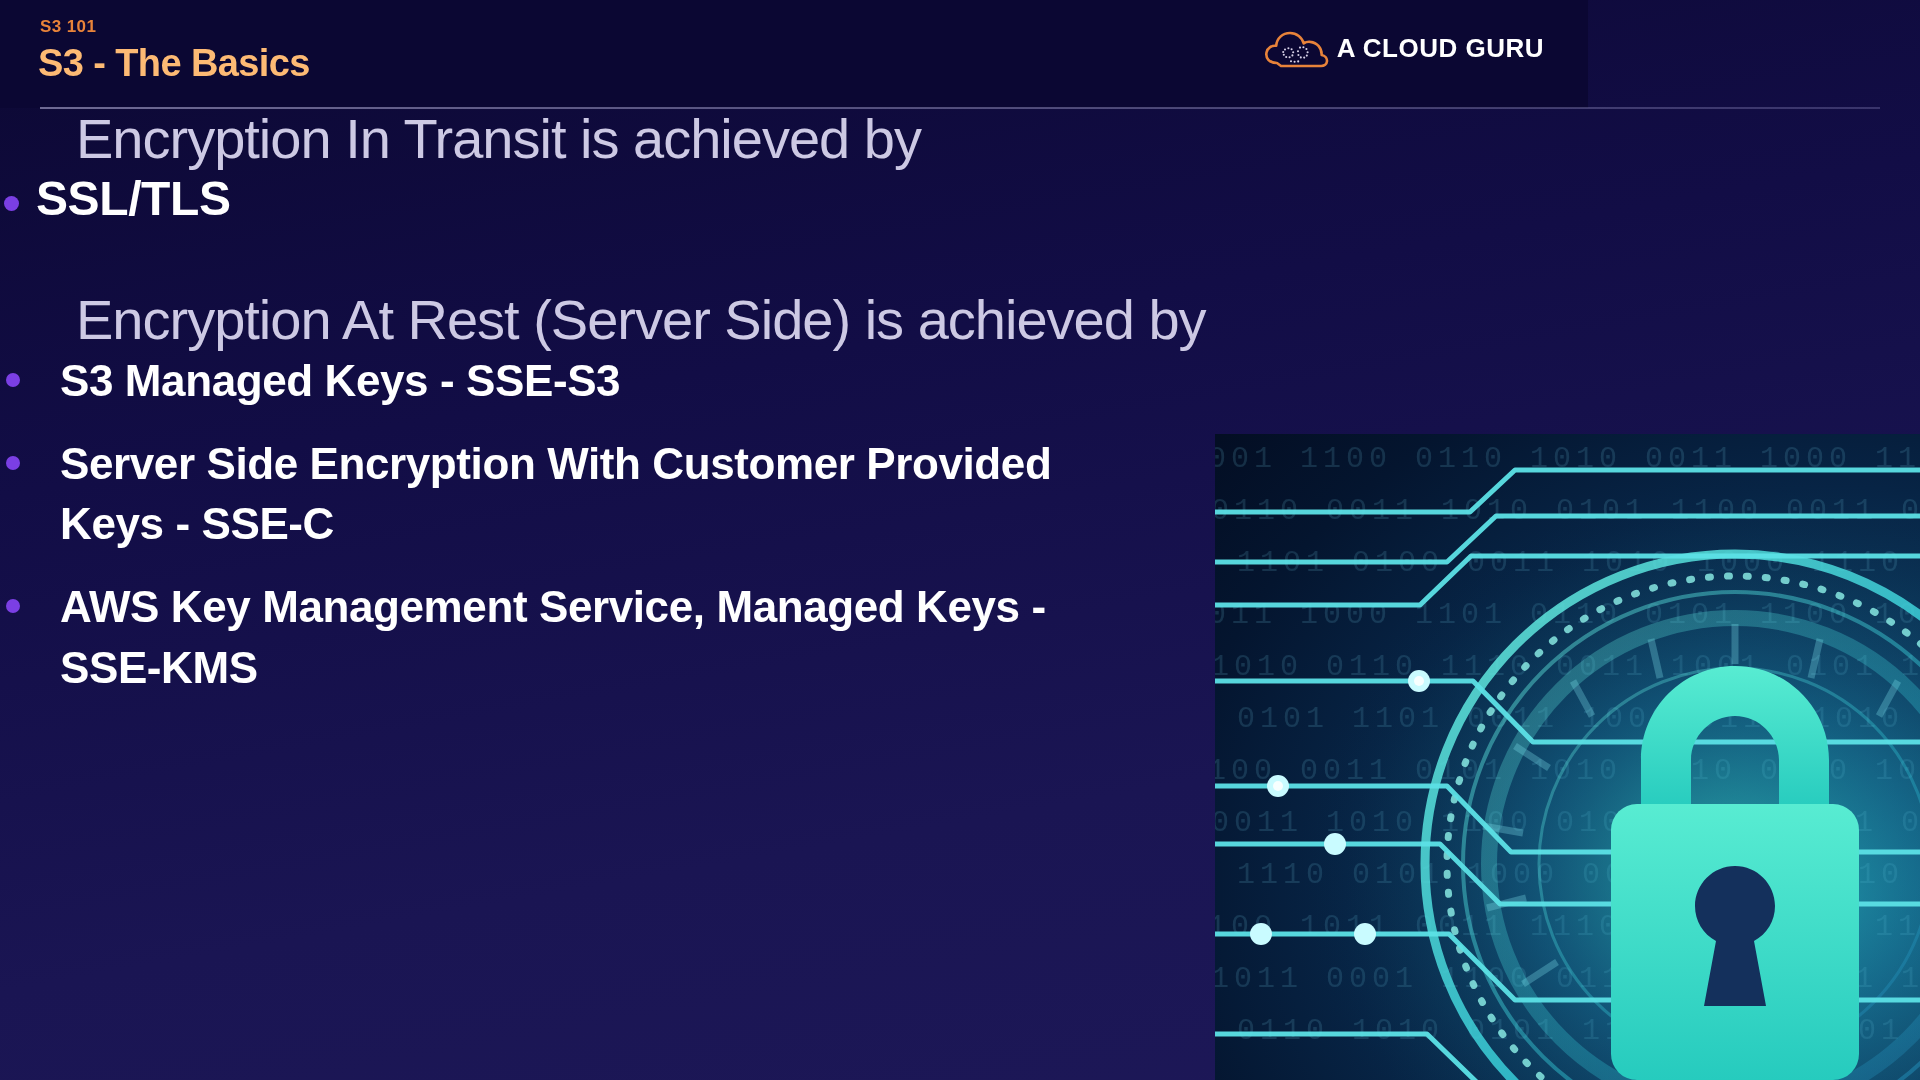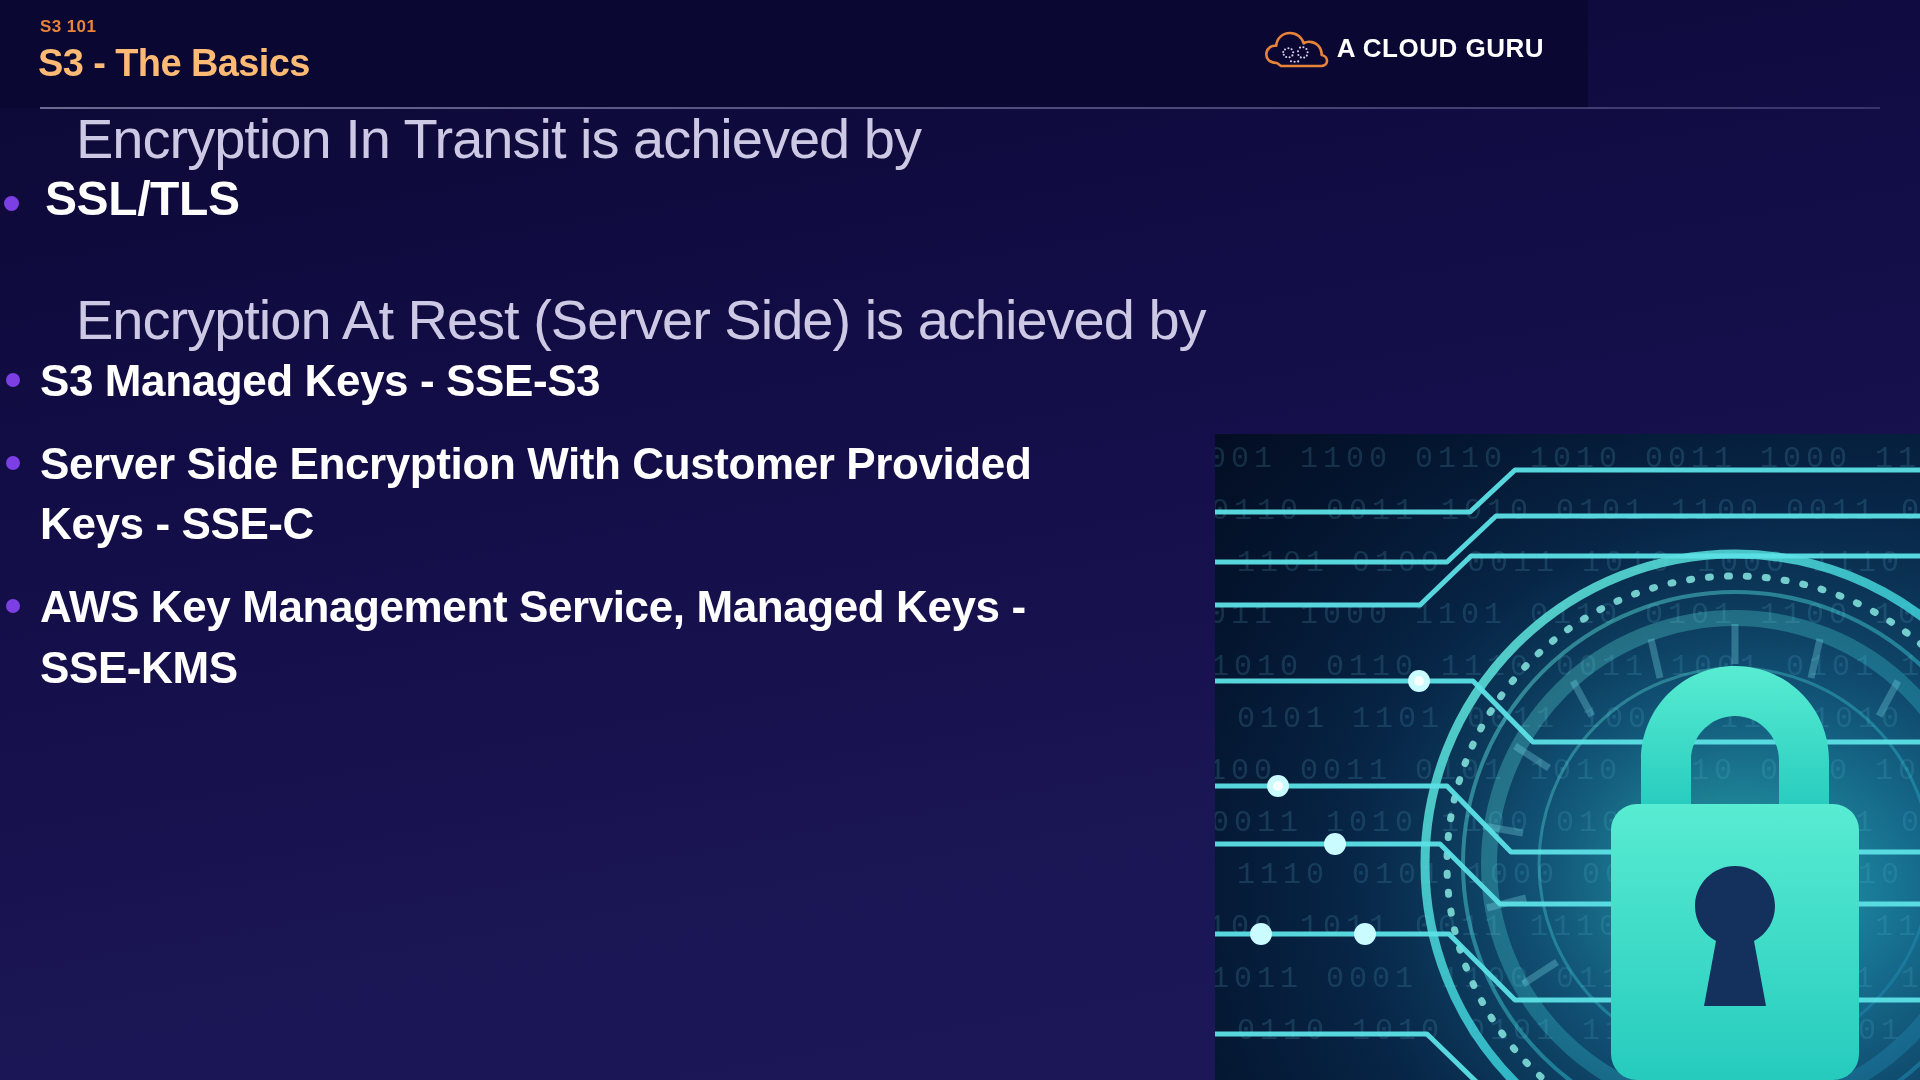--- a/index.html
+++ b/index.html
@@ -64,27 +64,27 @@
     color:#ffffff; font-weight:bold;
     letter-spacing:-.4px;
   }
   ul.bullets li .dot {
     position:absolute; border-radius:50%;
     background:#7b3fe4;
   }
 
   
   .group-a { margin-top:28px; margin-left:80px; }
-  .group-a li { font-size:48px; line-height:1.2; padding-left:45px; }
+  .group-a li { font-size:48px; line-height:1.2; padding-left:36px; }
   .group-a li .dot { width:15px; height:15px; left:4px; top:26px; }
 
   
   .group-b { margin-top:30px; margin-left:96px; }
   .group-b li {
-    font-size:44px; line-height:1.38; padding-left:40px;
+    font-size:44px; line-height:1.38; padding-left:60px;
     margin-bottom:22px; max-width:1080px;
   }
   .group-b li .dot { width:14px; height:14px; left:6px; top:22px; }
 
   
   .artwork {
     position:absolute; left:1215px; top:434px;
     width:705px; height:646px;
     overflow:hidden;
     background:

